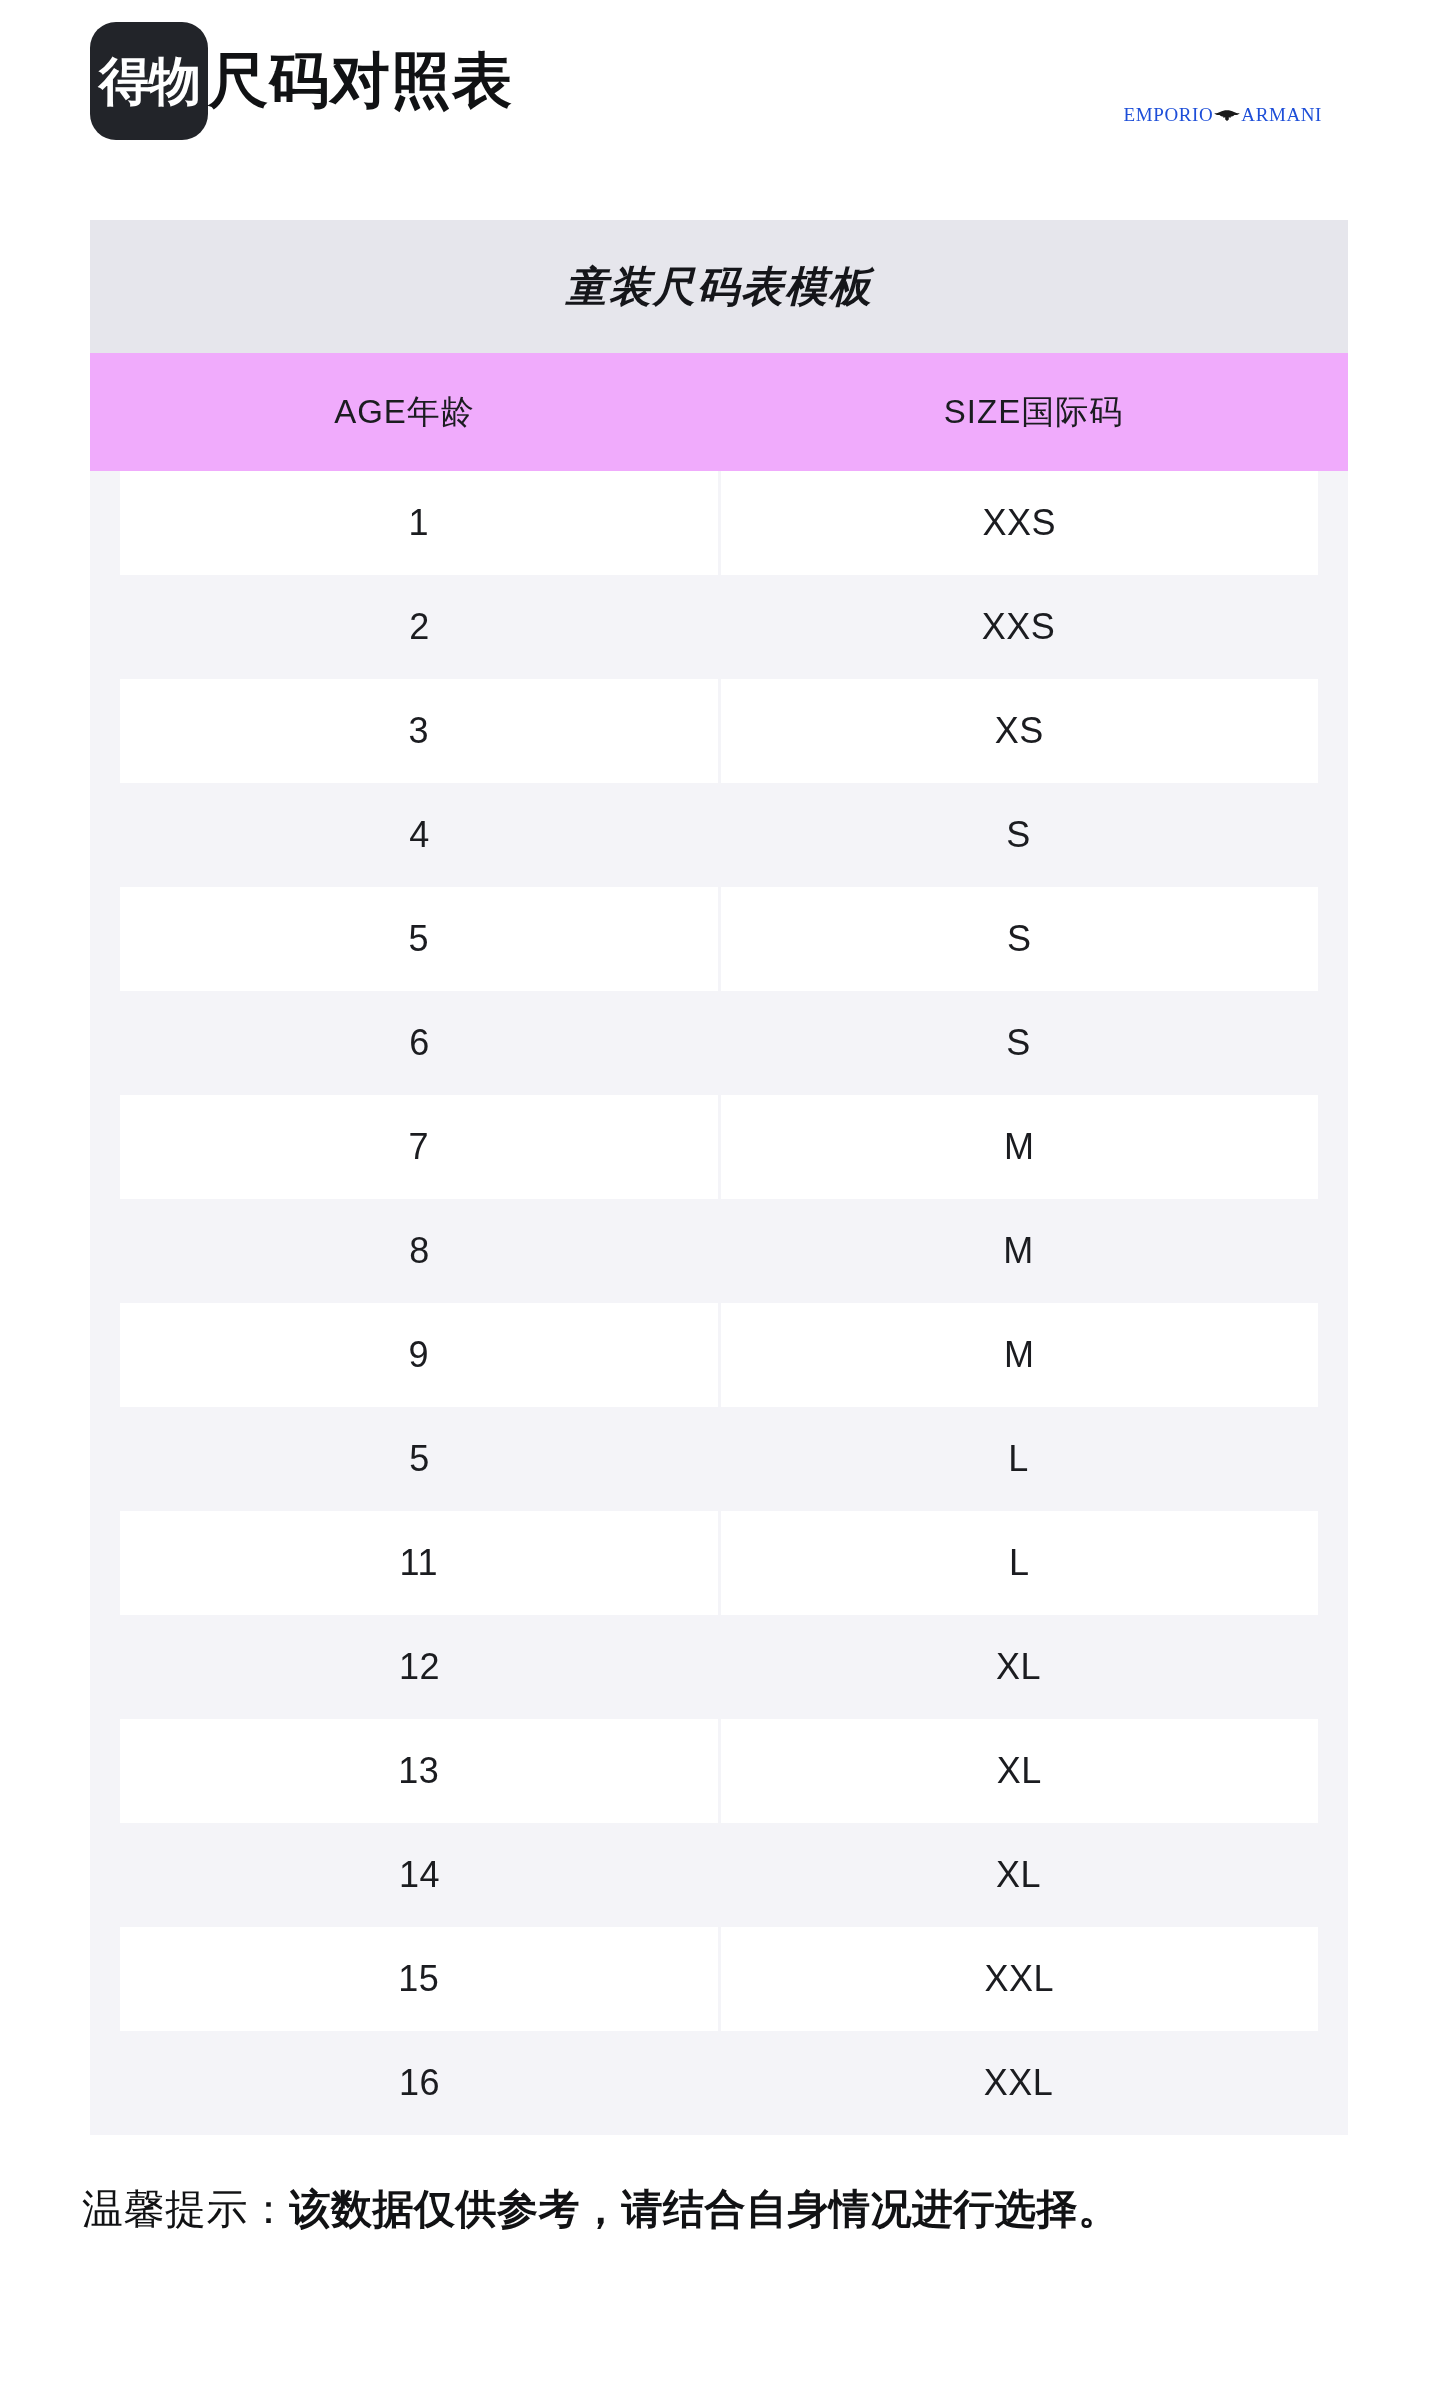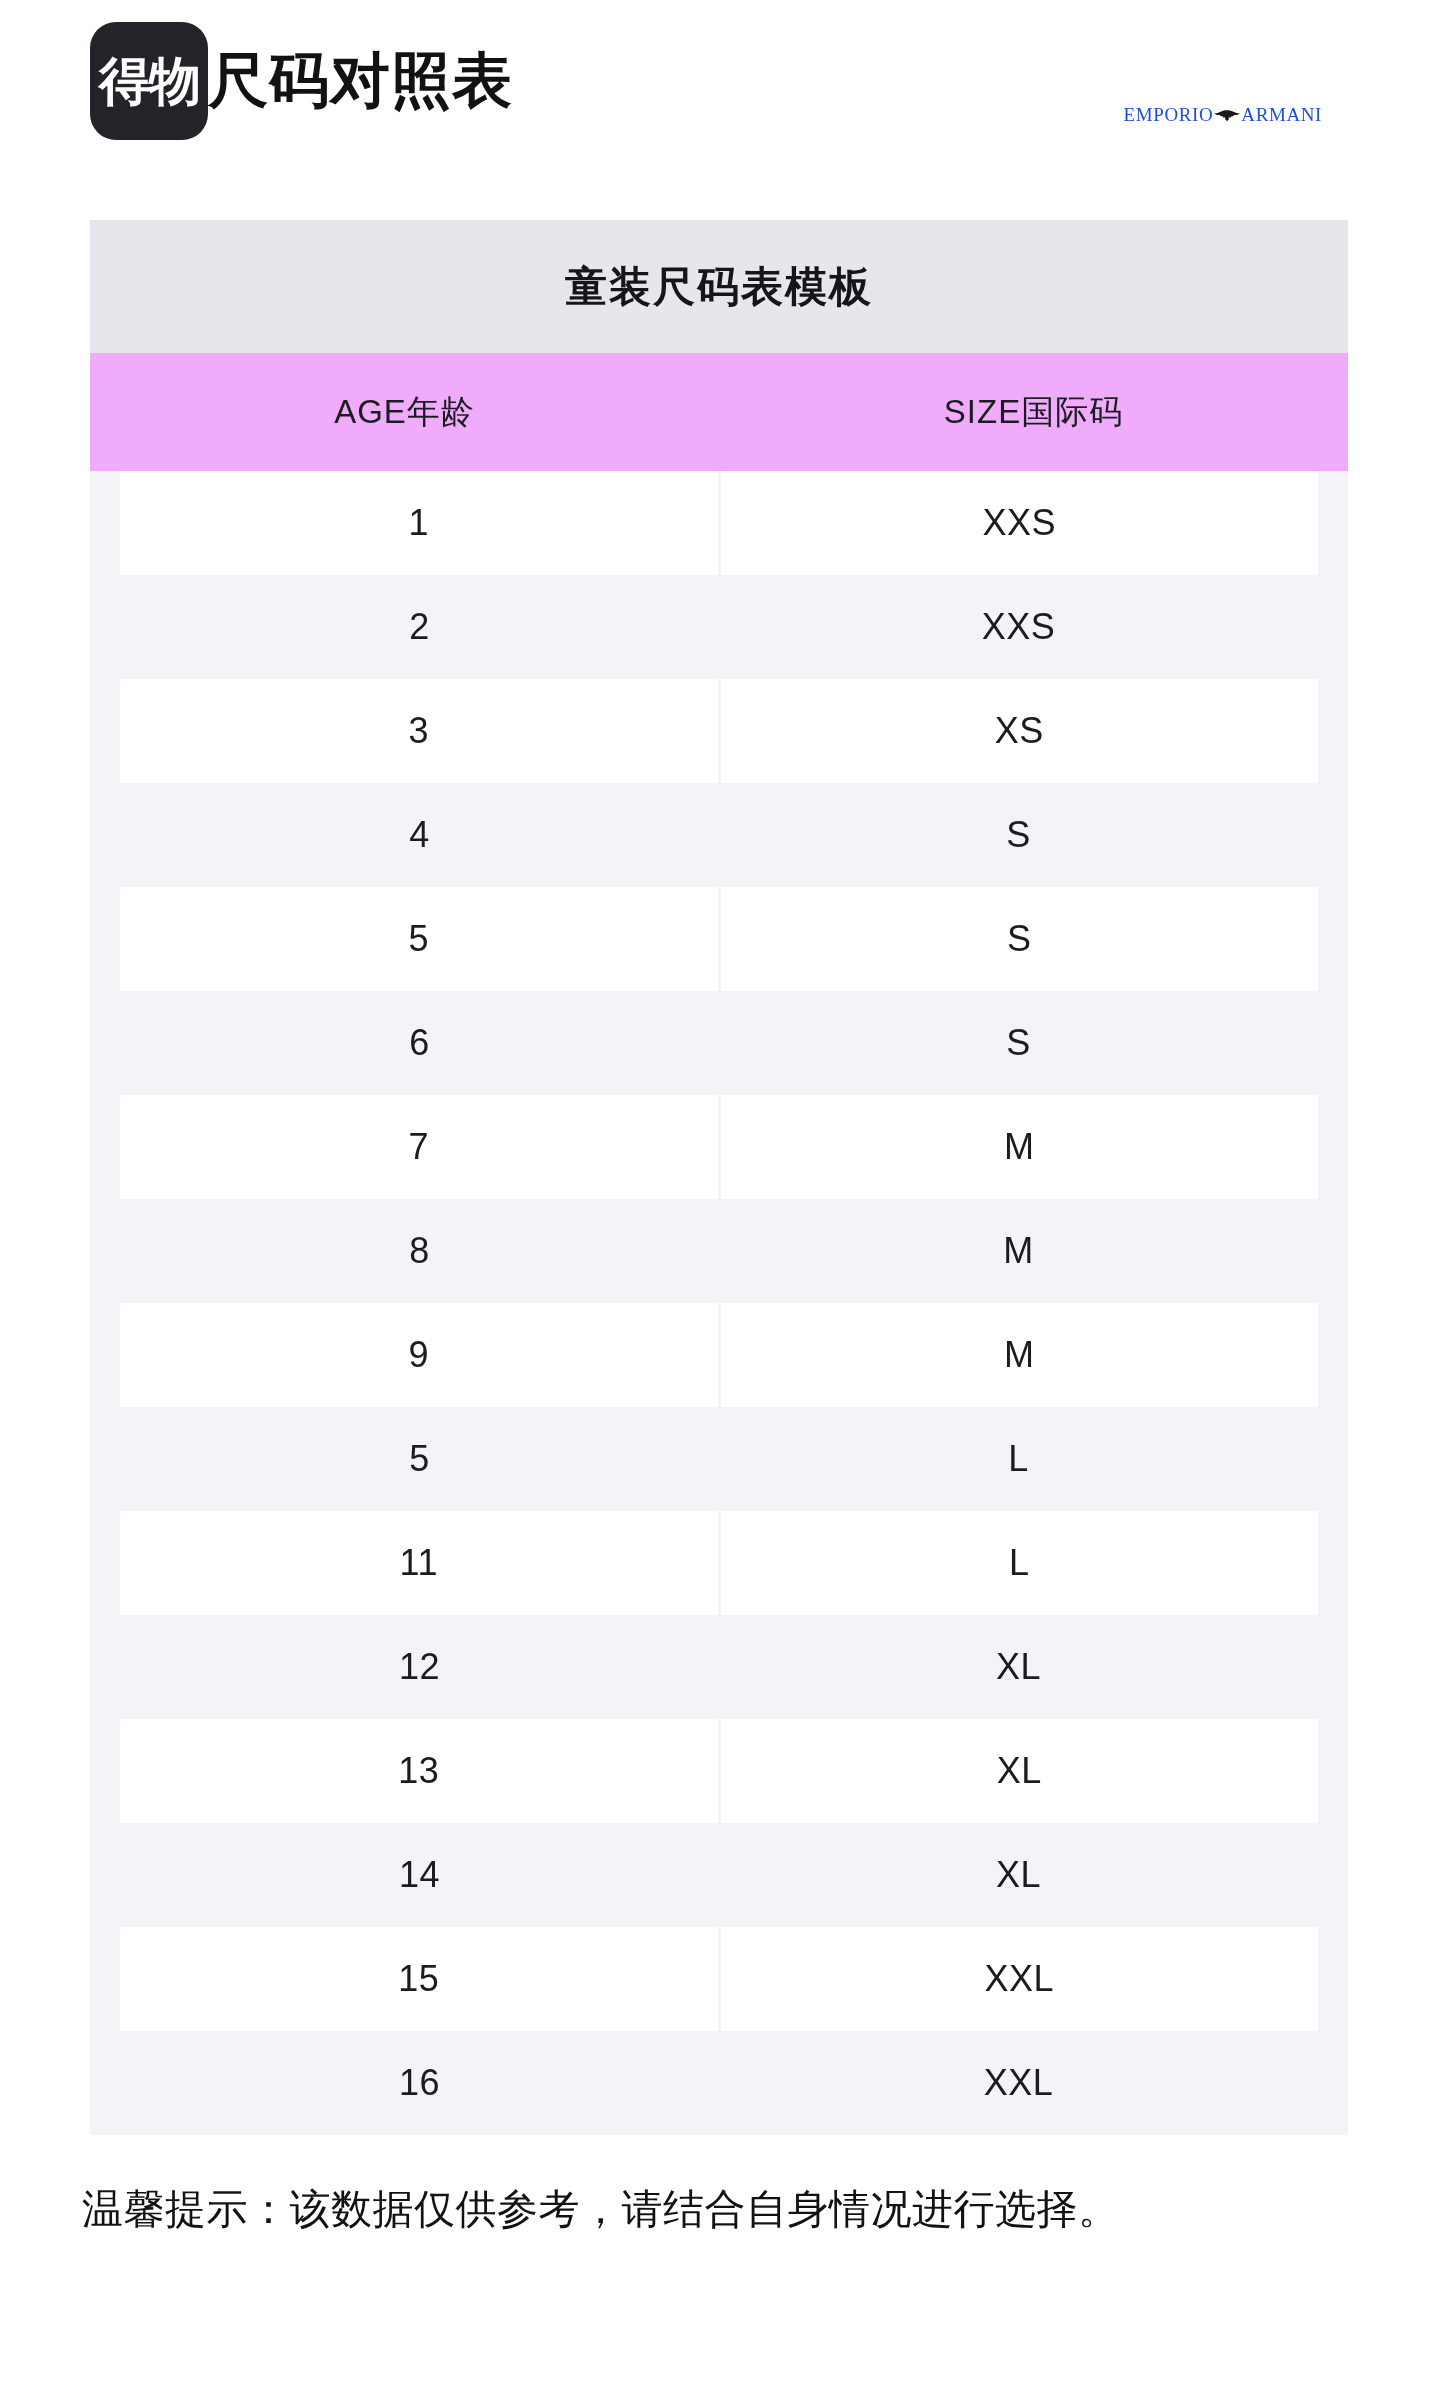--- a/index.html
+++ b/index.html
@@ -49,21 +49,21 @@
   .armani .eagle { display:inline-block; margin:0 1px 0 1px; }
 
   
   .table-wrap {
     position:absolute; left:90px; top:220px;
     width:1258px;
   }
   .table-title {
     background:#e6e6ec;
     height:133px;
-    display:flex; align-items:center; justify-content:center;
+    display:flex; align-items:center; justify-content:center;font-style:italic;
   }
   .table-title span {
     font-size:42px; font-weight:700; color:#15161a; letter-spacing:2px;
   }
   .table-body { background:#f4f4f8; padding-bottom:0; }
 
   .thead {
     height:118px;
     display:flex; align-items:center;
     background:#f0abfc;
@@ -91,21 +91,21 @@
   .row.alt .cell:first-child { margin-right:3px; }
 
   
   .note {
     position:absolute; left:82px; top:2182px;
     width:1290px;
     font-size:41px; color:#111214; letter-spacing:0.5px;
     white-space:nowrap;
   }
   .note b { font-weight:400; }
-  .note span.body { font-weight:400; }
+  .note span.body { font-weight:700; }
 </style>
 </head>
 <body>
 
 <div class="page">
 
   <div class="topbar">
 
     <div class="brandline">
       <div class="logo-badge">

